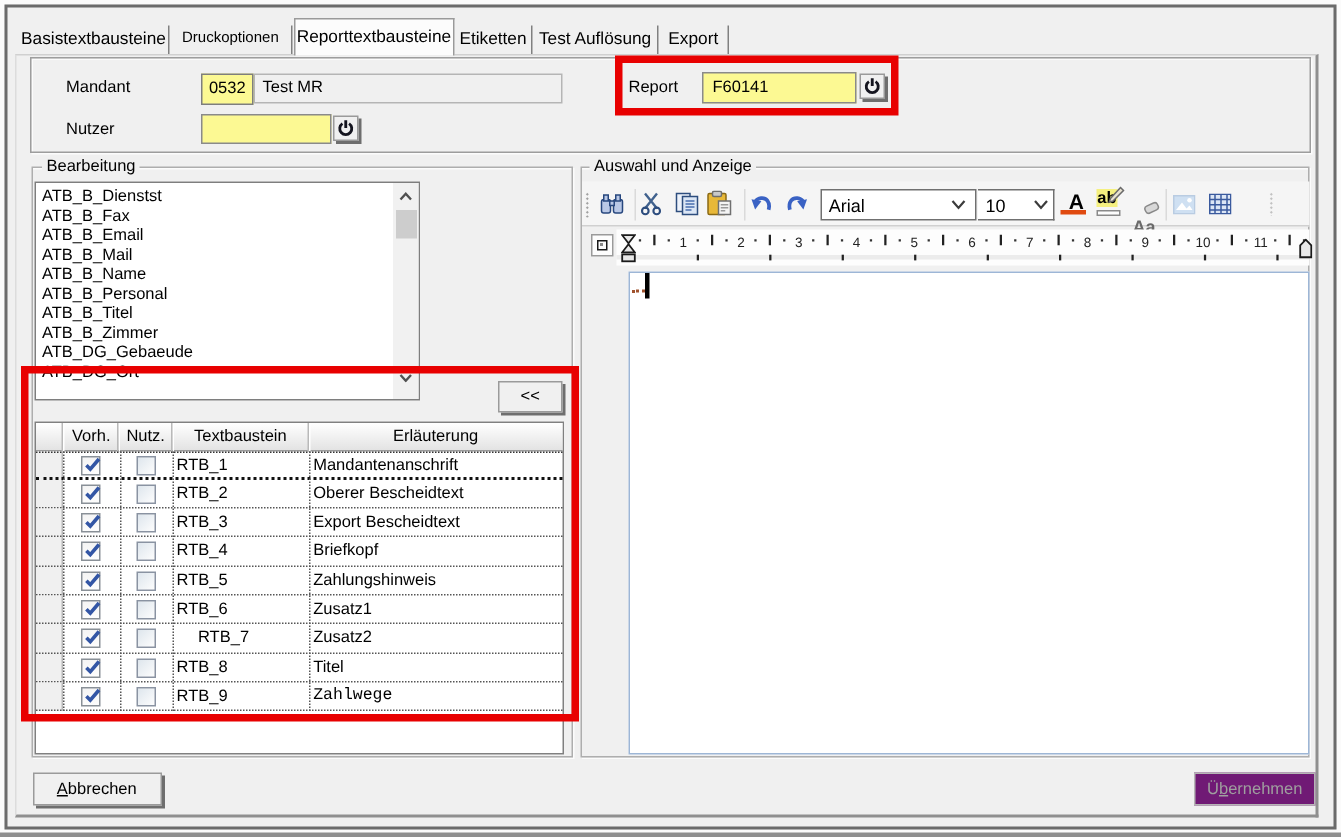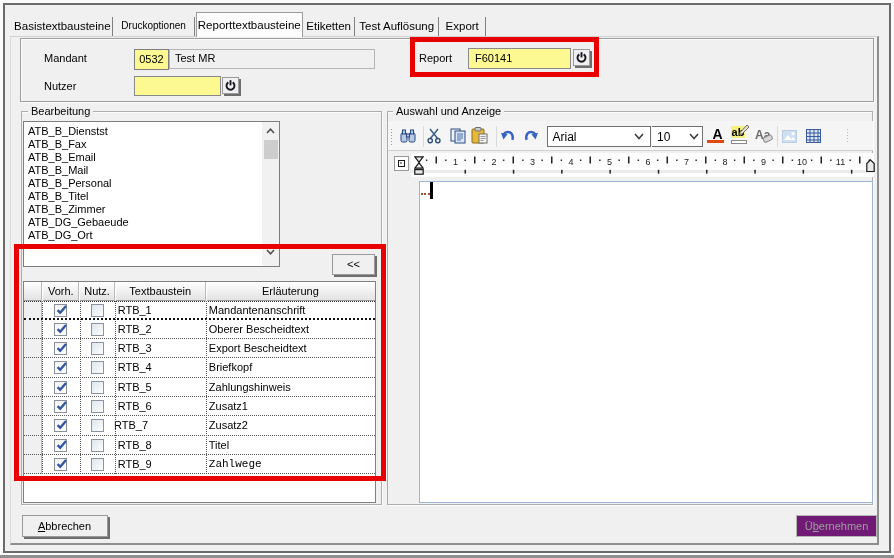--- a/index.html
+++ b/index.html
@@ -39,20 +39,21 @@
   </div>
 <div class="a" style="left:20.5px;top:110.5px;width:361px;height:394.5px;border:1px solid #aeaeae;box-shadow:1px 1px 0 #fcfcfc,inset 0 1px 0 #fcfcfc;"></div>
 <div class="a lbl" style="left:28px;top:104.5px;background:#f0f0f0;padding:0 3px;z-index:2;">Bearbeitung</div>
 <div class="a" style="left:386.5px;top:110.5px;width:486.5px;height:394.5px;border:1px solid #aeaeae;box-shadow:1px 1px 0 #fcfcfc,inset 0 1px 0 #fcfcfc;"></div>
 <div class="a lbl" style="left:393px;top:104.5px;background:#f0f0f0;padding:0 3px;z-index:2;">Auswahl und Anzeige</div>
 <div class="a" style="left:22.5px;top:121px;width:257px;height:145.5px;border:1px solid #7e7e7e;background:#fff;padding:2.5px 0 0 4.5px;line-height:13px;overflow:hidden;">
 <div>ATB_B_Dienstst</div>
 <div>ATB_B_Fax</div>
 <div>ATB_B_Email</div>
 <div>ATB_B_Mail</div>
+<div>ATB_B_Name</div>
 <div>ATB_B_Personal</div>
 <div>ATB_B_Titel</div>
 <div>ATB_B_Zimmer</div>
 <div>ATB_DG_Gebaeude</div>
 <div>ATB_DG_Ort</div>
 </div>
 <div class="a" style="left:262px;top:122px;width:17px;height:143.5px;background:#f1f1f1;"></div>
 <svg class="a" style="left:266px;top:128px;" width="9" height="6" viewBox="0 0 9 6">
     <path d="M1 5 L4.5 1.2 L8 5" stroke="#505050" stroke-width="1.6" fill="none"></path>
   </svg>
@@ -132,21 +133,21 @@
 <div class="a lbl" style="left:117.7px;top:400px;">RTB_6</div>
 <div class="a lbl" style="left:208.8px;top:400px;">Zusatz1</div>
 <div class="a" style="left:23.5px;top:416.3px;width:18.7px;height:19.3px;background:#f0f0f0;border-right:1px solid #b9b9b9;"></div>
 <div class="a" style="left:23.5px;top:434.6px;width:351.5px;height:1px;border-top:1px dotted #555;"></div>
 <div class="a" style="left:54.4px;top:419.3px;width:13px;height:13px;border:1px solid #899097;background:linear-gradient(#f4f4f4,#fdfdfd);">
     <svg width="14" height="13" viewBox="0 0 14 13" style="position:absolute;left:0px;top:-2px;">
       <path d="M2.6 7.2 L5.2 9.8 L11 3" stroke="#3356a5" stroke-width="2.4" fill="none"></path>
     </svg>
   </div>
 <div class="a" style="left:90.6px;top:419.3px;width:13px;height:13px;border:1px solid #8a93a2;background:linear-gradient(135deg,#dee6ed,#fdfdfd);"></div>
-<div class="a lbl" style="left:114px;top:419.3px;">RTB_7</div>
+<div class="a lbl" style="left:132px;top:419.3px;">RTB_7</div>
 <div class="a lbl" style="left:208.8px;top:419.3px;">Zusatz2</div>
 <div class="a" style="left:23.5px;top:435.6px;width:18.7px;height:19.3px;background:#f0f0f0;border-right:1px solid #b9b9b9;"></div>
 <div class="a" style="left:23.5px;top:453.9px;width:351.5px;height:1px;border-top:1px dotted #555;"></div>
 <div class="a" style="left:54.4px;top:438.6px;width:13px;height:13px;border:1px solid #899097;background:linear-gradient(#f4f4f4,#fdfdfd);">
     <svg width="14" height="13" viewBox="0 0 14 13" style="position:absolute;left:0px;top:-2px;">
       <path d="M2.6 7.2 L5.2 9.8 L11 3" stroke="#3356a5" stroke-width="2.4" fill="none"></path>
     </svg>
   </div>
 <div class="a" style="left:90.6px;top:438.6px;width:13px;height:13px;border:1px solid #8a93a2;background:linear-gradient(135deg,#dee6ed,#fdfdfd);"></div>
 <div class="a lbl" style="left:117.7px;top:438.6px;">RTB_8</div>
@@ -210,21 +211,21 @@
 <svg class="a" style="left:688.5px;top:133px;" width="10" height="7" viewBox="0 0 10 7">
     <path d="M1 1 L5 5.6 L9 1" stroke="#3c3c3c" stroke-width="1.5" fill="none"></path>
   </svg>
 <div class="a" style="left:709px;top:126px;width:17px;height:14px;font-weight:bold;font-size:14px;text-align:center;">A</div>
 <div class="a" style="left:707px;top:140px;width:17px;height:3px;background:#e04a10;"></div>
 <div class="a" style="left:731px;top:126px;width:14px;height:12px;background:#f5f080;font-weight:bold;font-size:11px;text-align:center;line-height:12px;">ab</div>
 <svg class="a" style="left:738px;top:124px;" width="12" height="14" viewBox="0 0 12 14">
     <path d="M9 1 L11 3 L4 10 L1.5 10.8 L2.3 8.3 Z" fill="#e8e2d2" stroke="#6a6a6a"></path>
   </svg>
 <div class="a" style="left:731px;top:140px;width:16px;height:4px;background:#fdfdfd;border:1px solid #8a8a8a;"></div>
-<div class="a" style="left:755px;top:128px;width:18px;height:13px;color:#6a6a6a;font-weight:bold;font-size:12px;">Aa</div>
+<div class="a" style="left:755px;top:144px;width:18px;height:13px;color:#6a6a6a;font-weight:bold;font-size:12px;">Aa</div>
 <svg class="a" style="left:762px;top:132px;" width="13" height="11" viewBox="0 0 13 11">
     <rect x="1" y="4" width="9" height="5" rx="2" transform="rotate(-25 6 6)" fill="#d8d8d8" stroke="#8a8a8a"></rect>
   </svg>
 <svg class="a" style="left:782px;top:130px;" width="15" height="13" viewBox="0 0 15 13">
     <rect x="0.5" y="0.5" width="14" height="12" fill="#cfe0f2" stroke="#b9cce2"></rect>
     <path d="M2 10 L6 5 L9 9 L11 7 L13 10 Z" fill="#fff"></path>
     <circle cx="11" cy="3.5" r="1.5" fill="#fff"></circle>
   </svg>
 <svg class="a" style="left:806px;top:129px;" width="15" height="14" viewBox="0 0 15 14">
     <rect x="0.5" y="0.5" width="14" height="13" fill="#dce6f5" stroke="#3a5a9e"></rect>

